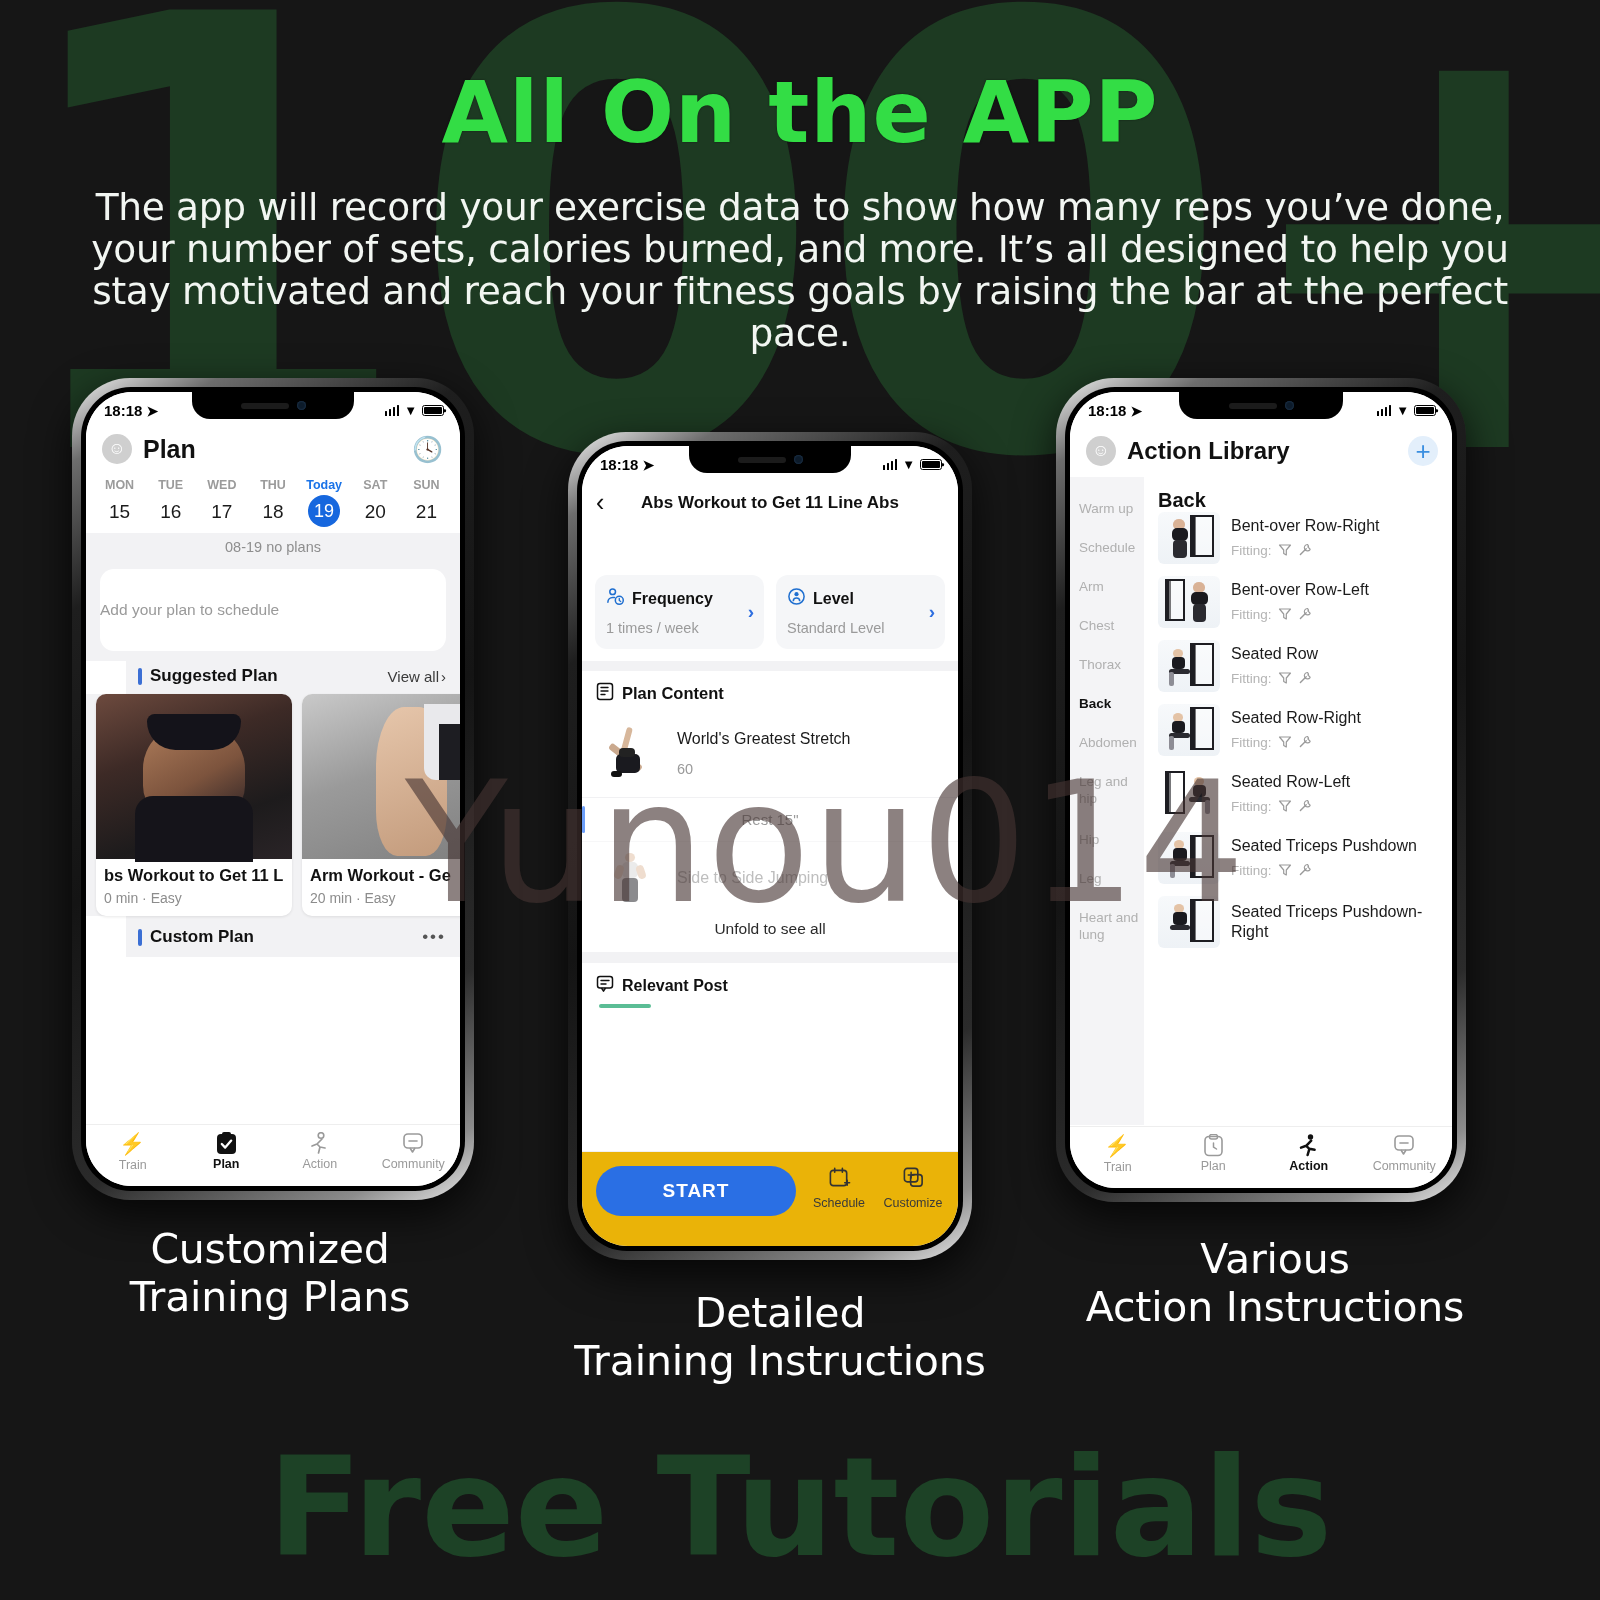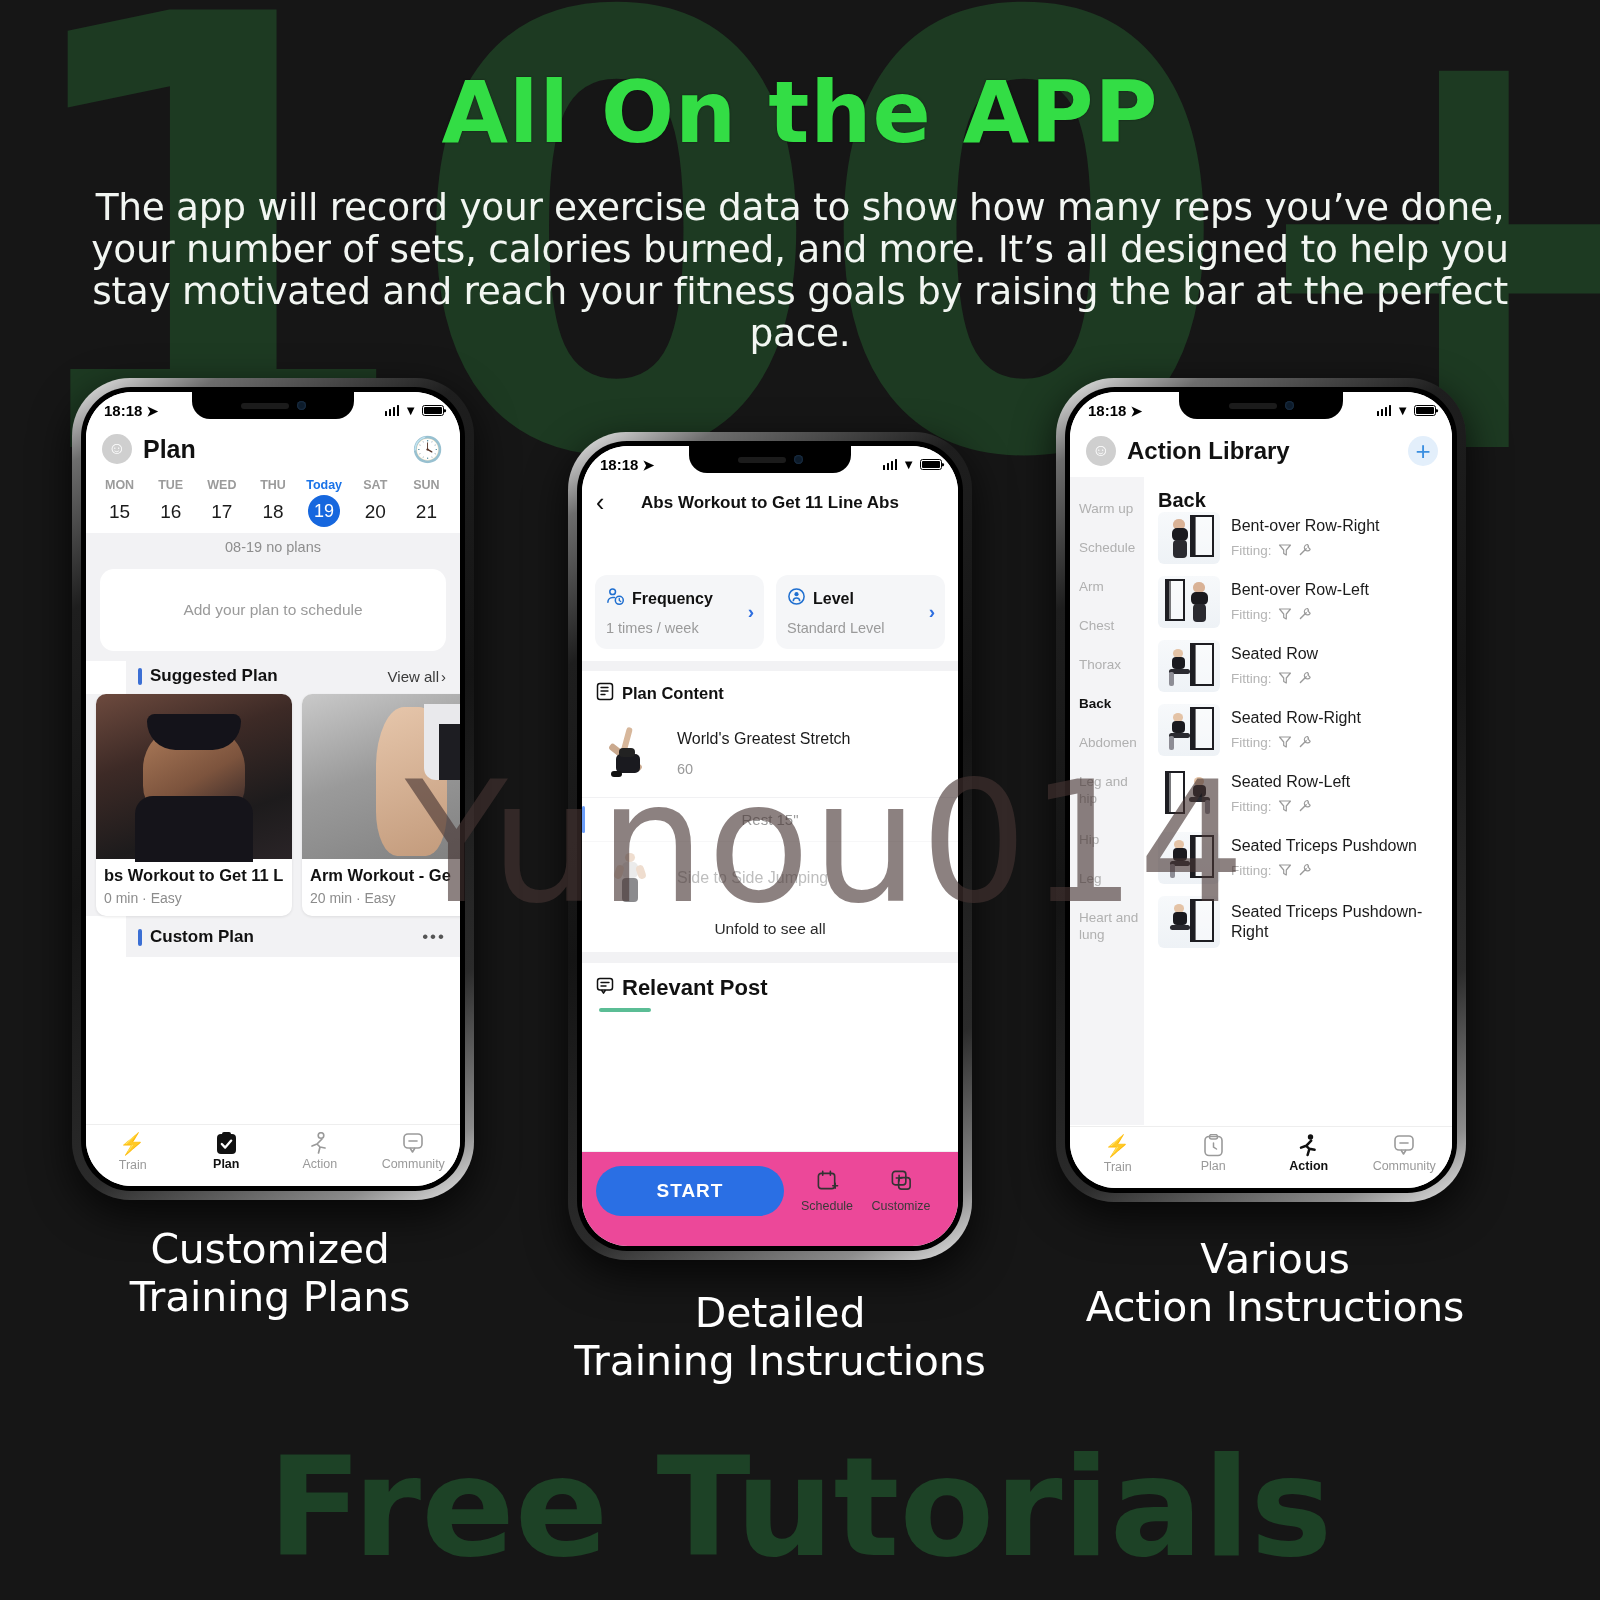--- a/index.html
+++ b/index.html
@@ -134,21 +134,21 @@
   .weekcell { flex:1; text-align:center; }
   .wd { color:#9b9b9b; font-weight:600; }
   .wd.today { color:#1a73e8; font-weight:700; }
   .dn { color:#1b1b1b; font-weight:500; }
   .dn.sel {
     background:#1667de; color:#fff; border-radius:50%;
     display:inline-flex; align-items:center; justify-content:center;
   }
   .noplans { text-align:center; color:#8e8e8e; background:#f2f2f4; }
   .addplan {
-    background:#fff; border-radius:14px; display:flex; align-items:center; justify-content:center;
+    background:#fff; border-radius:14px; display:flex; align-items:center; justify-content:flex-start;
     color:#9a9a9a;
   }
   .sec-title { display:flex; align-items:center;margin-left:40px; }
   .sec-bar { background:#3b6fd4; border-radius:2px; flex:none; }
   .sec-label { font-weight:700; color:#111; }
   .viewall { margin-left:auto; color:#3a3a3a; display:flex; align-items:center; gap:2px; }
 
   .cards { display:flex; gap:10px; }
   .card { background:#fff; border-radius:10px; overflow:hidden; flex:none; box-shadow:0 1px 3px rgba(0,0,0,.09);}
   .card-img { width:100%; position:relative; }
@@ -494,34 +494,34 @@
           </div>
         </div>
 
         <div class="unfold" style="padding:10px 0 14px 0;font-size:15.5px;">
           <span>Unfold to see all</span>
         </div>
 
         <div class="sep" style="height:11px;"></div>
 
         <div style="padding:12px 14px 4px 14px;">
-          <div class="row-title" style="font-size:22px;">
+          <div class="row-title" style="font-size:16px;">
             <span>
               <svg width="18" height="18" viewBox="0 0 18 18">
                   <rect x="1.5" y="1.5" width="15" height="11.5" rx="2.5" stroke="#111" stroke-width="1.5" fill="none"></rect>
                   <path d="M5.5 13 l2 3.2 l2-3.2" stroke="#111" stroke-width="1.5" fill="none" stroke-linejoin="round"></path>
                   <path d="M5 5.5h8M5 9h5" stroke="#111" stroke-width="1.4" stroke-linecap="round"></path>
                 </svg>
             </span>
             <span>Relevant Post</span>
           </div>
           <div class="greenline" style="width:52px;height:4px;margin:7px 0 0 3px;"></div>
         </div>
 
-        <div style="position:absolute;left:0;bottom:0;width:100%;background:#ec4899;border-top:1px solid #f0f0f2;padding:14px 26px 30px 14px;display:flex;align-items:center;gap:14px;">
+        <div style="position:absolute;left:0;bottom:0;width:100%;background:#eab308;border-top:1px solid #f0f0f2;padding:14px 14px 30px 14px;display:flex;gap:14px;">
           <div class="startbtn" style="flex:1;height:50px;font-size:19px;">
             <span>START</span>
           </div>
           <div class="actbtn" style="width:58px;">
             <div>
               <svg width="23" height="23" viewBox="0 0 24 24">
                   <rect x="2.5" y="4.5" width="17" height="16" rx="3" stroke="#333" stroke-width="1.7" fill="none"></rect>
                   <path d="M7 2.5v4M15 2.5v4" stroke="#333" stroke-width="1.7" stroke-linecap="round"></path>
                   <path d="M17.5 17.5h5M20 15v5" stroke="#333" stroke-width="1.7" stroke-linecap="round"></path>
                 </svg>

